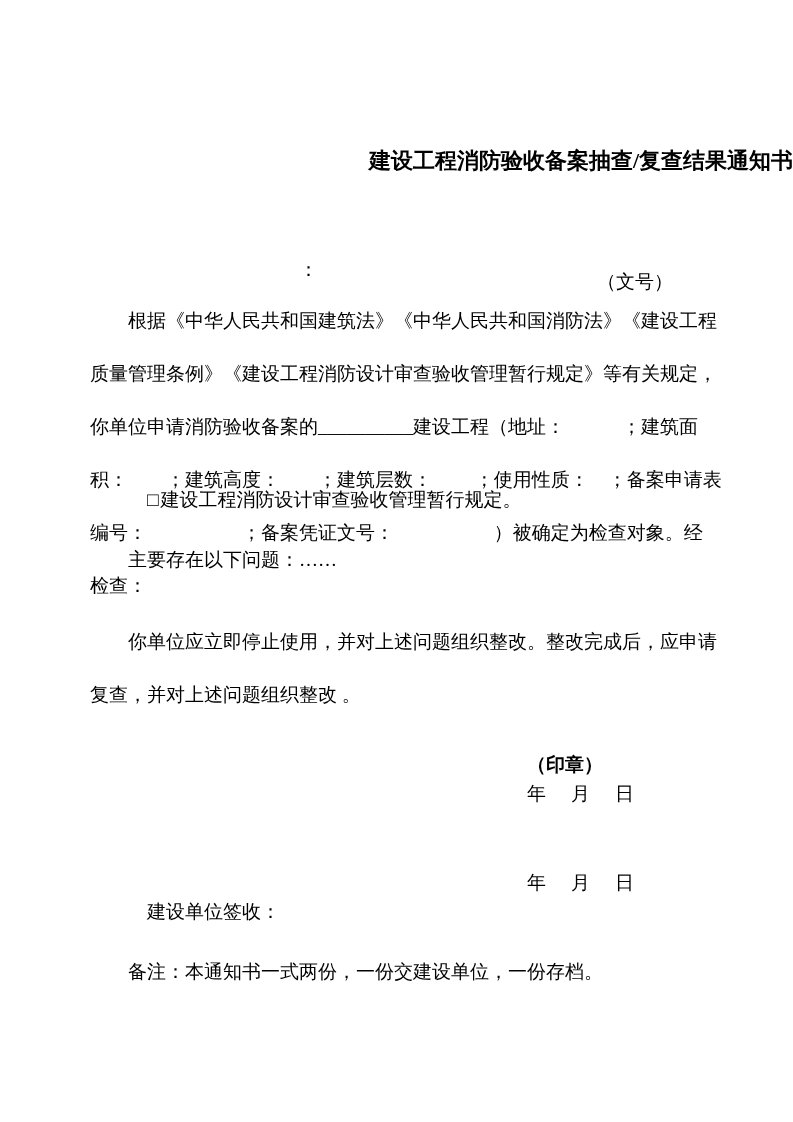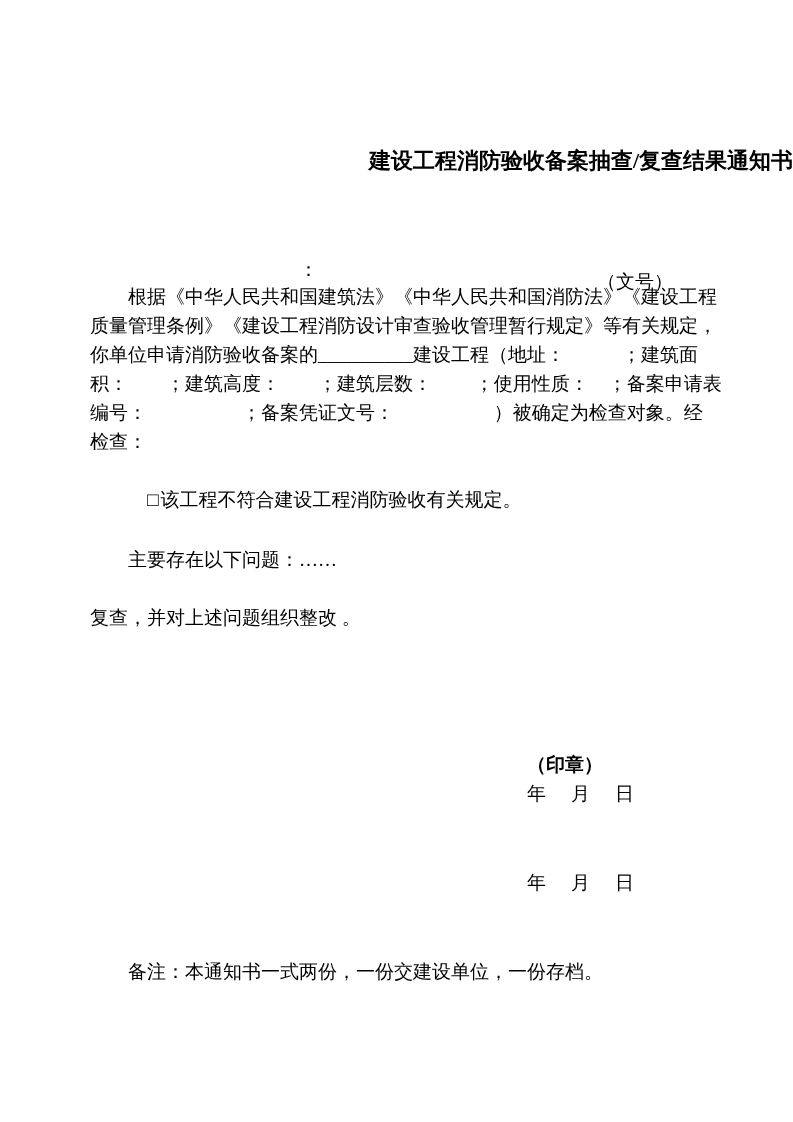--- a/index.html
+++ b/index.html
@@ -30,20 +30,21 @@
   .line {
     position: absolute;
     font-size: 19px;
     line-height: 29px;
     white-space: pre;
   }
   .para .pline {
     font-size: 19px;
     line-height: 29px;
     white-space: pre;
+    margin-top: 24px;
   }
   .indent2 {
     padding-left: 38px;
   }
   .checkbox {
     display: inline-block;
     margin-right: 2px;
   }
   .date-line {
     letter-spacing: 3px;
@@ -72,33 +73,35 @@
   <div class="para" style="position:absolute; top:282px; left:90px;">
     <div class="pline">　　根据《中华人民共和国建筑法》《中华人民共和国消防法》《建设工程</div>
     <div class="pline">质量管理条例》《建设工程消防设计审查验收管理暂行规定》等有关规定，</div>
     <div class="pline">你单位申请消防验收备案的__________建设工程（地址：　　　；建筑面</div>
     <div class="pline">积：　　；建筑高度：　　；建筑层数：　　 ；使用性质：　；备案申请表</div>
     <div class="pline">编号：　　　　　；备案凭证文号：　　　　　 ）被确定为检查对象。经</div>
     <div class="pline">检查：</div>
   </div>
 
   <div class="line indent2" style="top:456px; left:90px;">
-    <span class="checkbox">□</span><span>该工程不符合建设工程消防验收有关规定。</span>
+    <span class="checkbox">□</span><span>建设工程消防设计审查验收管理暂行规定。</span>
   </div>
 
 
   <div class="line indent2" style="top:545px; left:90px;">主要存在以下问题：……</div>
 
   <div class="para" style="position:absolute; top:603px; left:90px;">
+    <div class="pline">　　你单位应立即停止使用，并对上述问题组织整改。整改完成后，应申请</div>
     <div class="pline">复查，并对上述问题组织整改 。</div>
   </div>
 
   <div class="line" style="top:750px; left:527px;font-weight:bold;">（印章）</div>
 
   <div class="line date-line" style="top:779px; left:527px;">年　月　日</div>
 
   <div class="line" style="top:868px; left:90px; width:680px;">
+    <span class="indent2" style="display:inline-block;">建设单位签收：</span>
     <span class="sign-date">年　月　日</span>
   </div>
 
   <div class="line indent2" style="top:957px; left:90px;">备注：本通知书一式两份，一份交建设单位，一份存档。</div>
 
 </div>
 
 </body></html>

